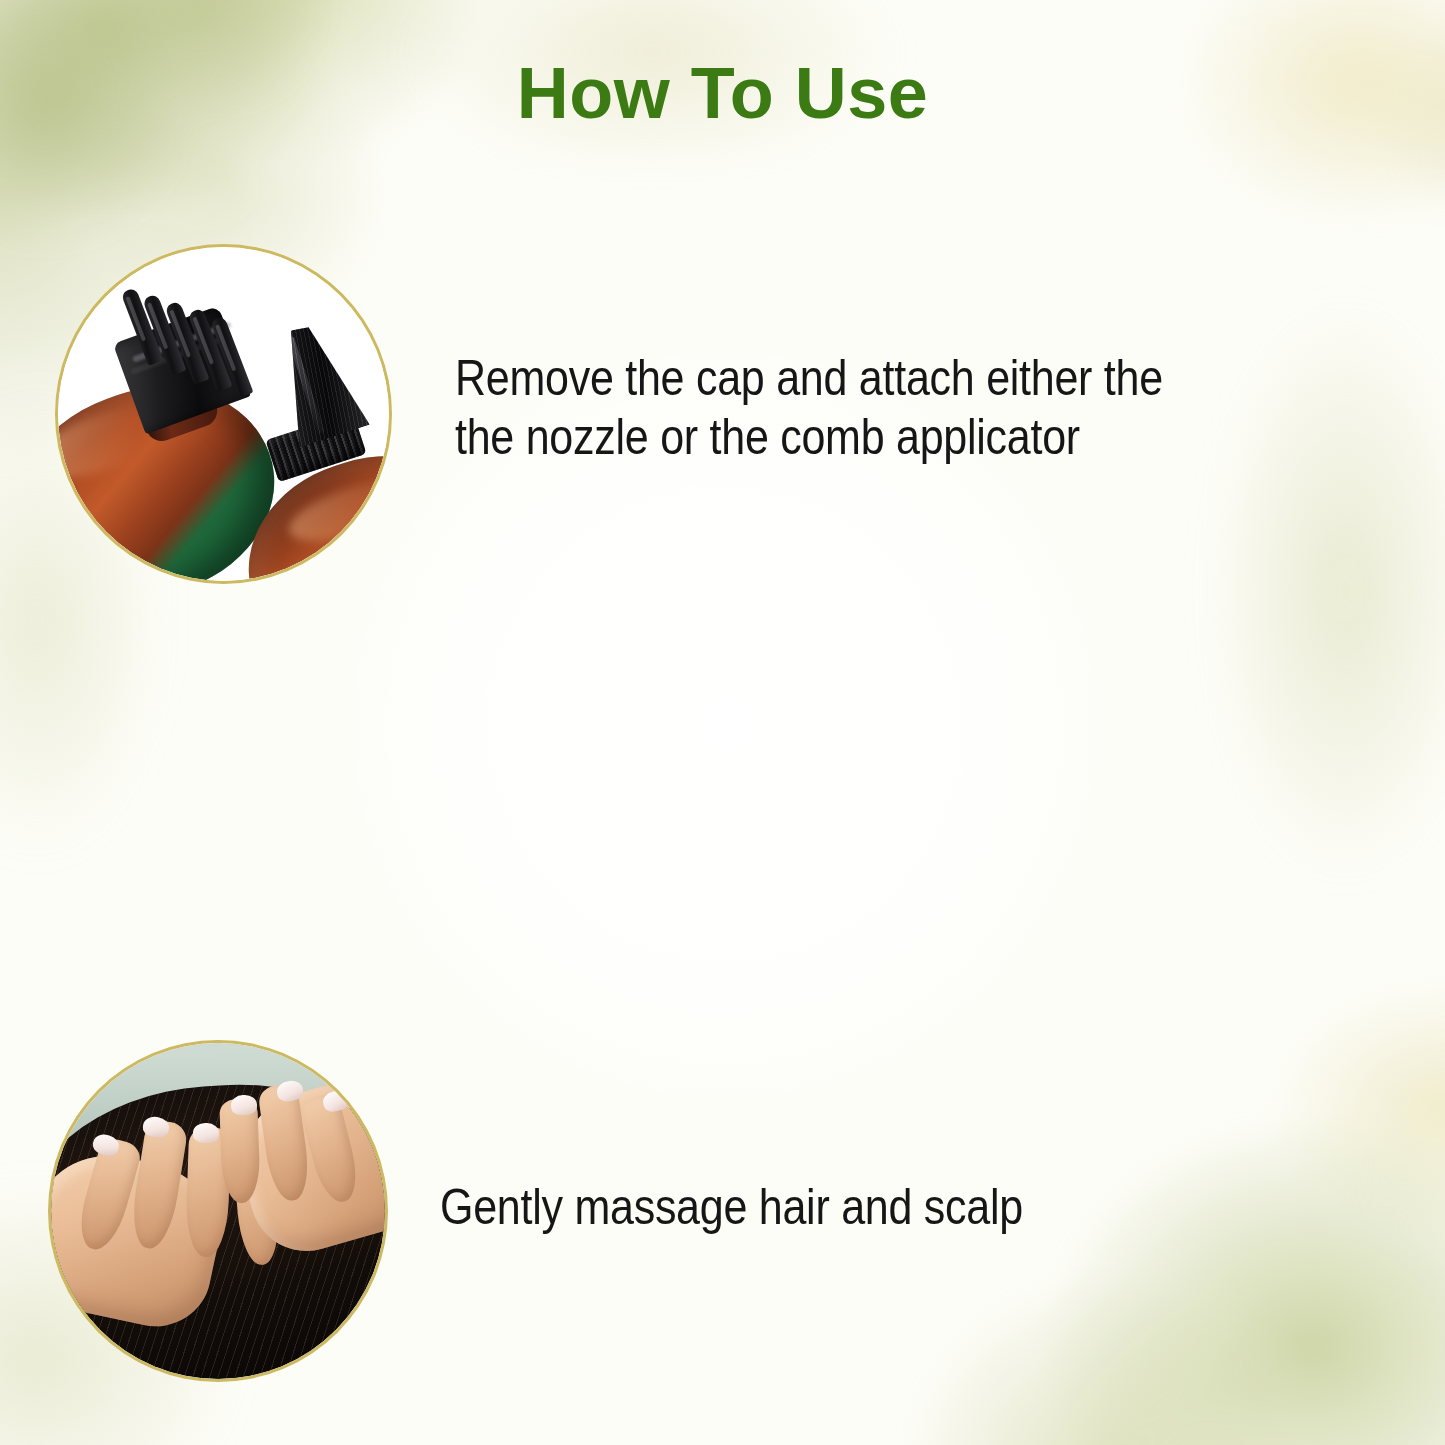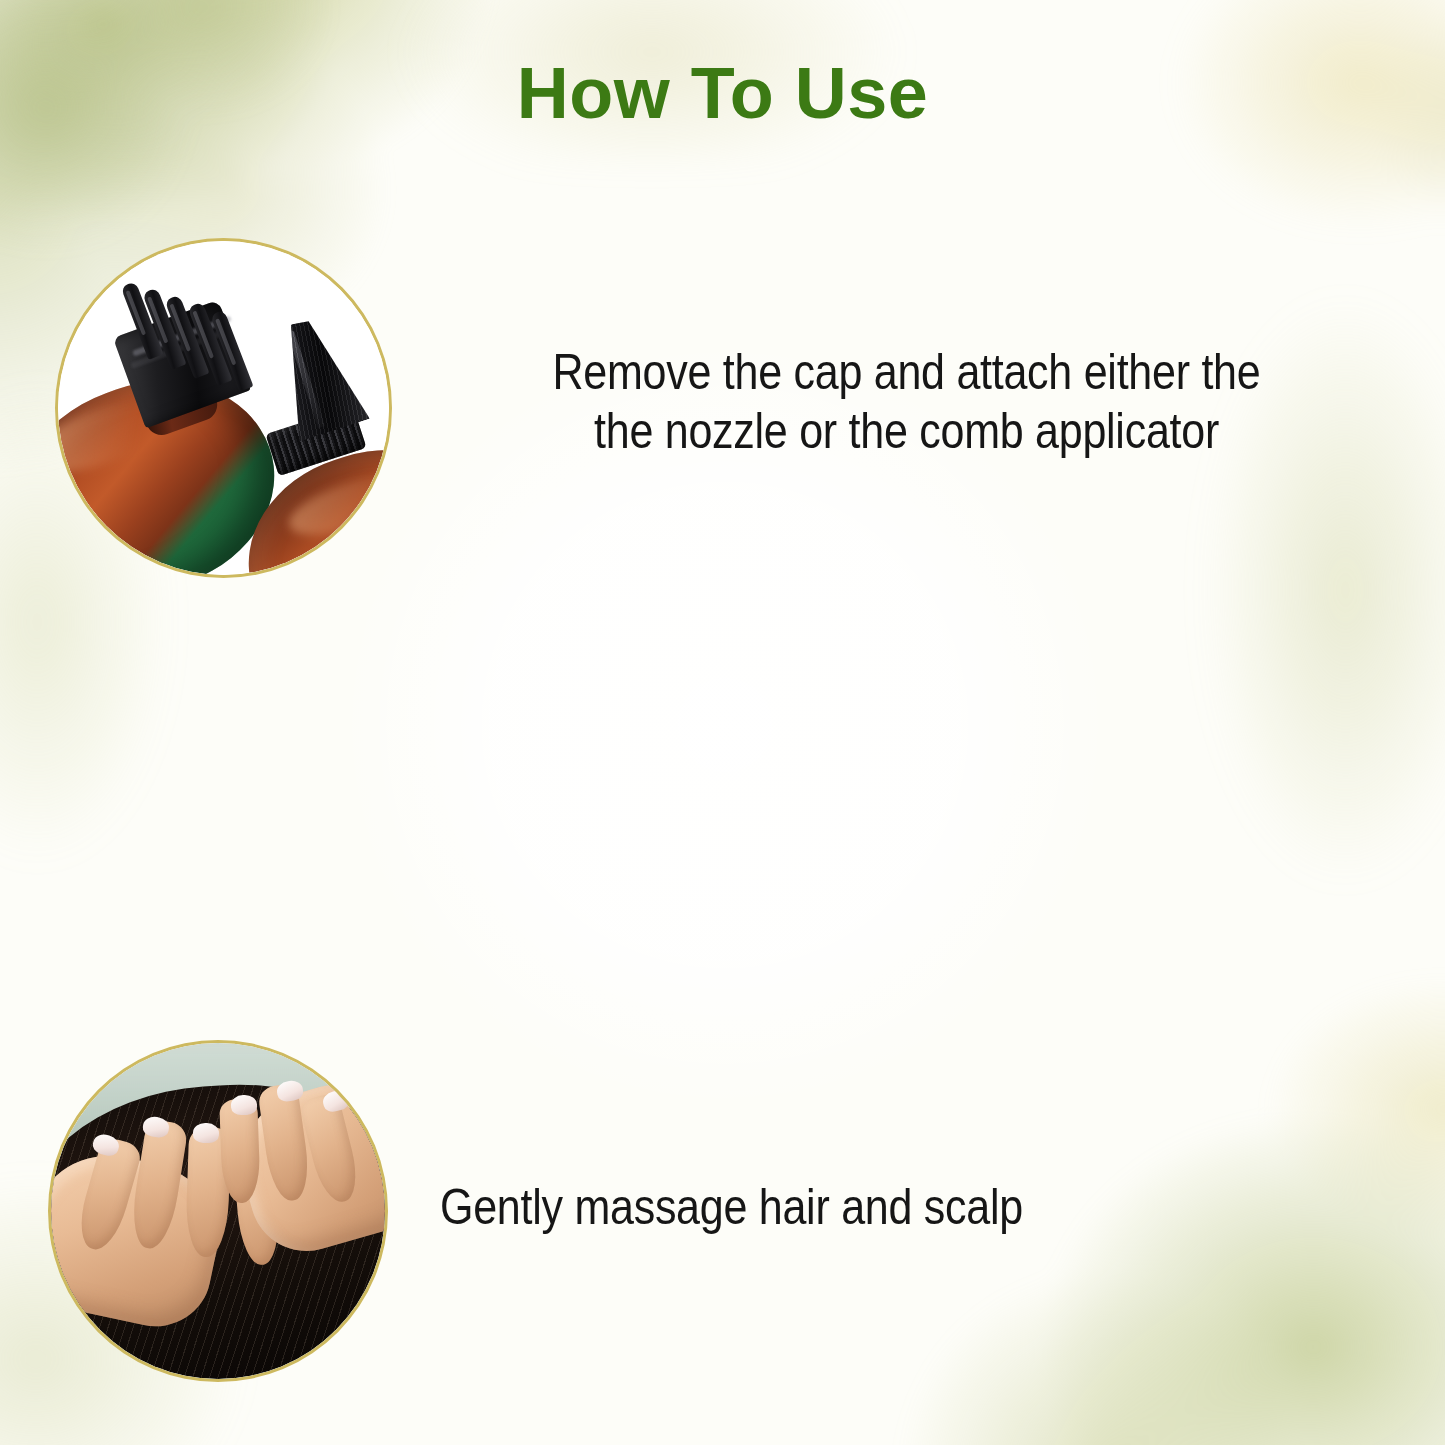--- a/index.html
+++ b/index.html
@@ -102,21 +102,21 @@
     color: #3c7a14;
     font-family: "Liberation Sans", "DejaVu Sans", sans-serif;
   }
 
   
   .step {
     position: absolute;
     left: 0;
     width: 1445px;
   }
-  .step-1 { top: 238px; height: 340px; text-align: center; }
+  .step-1 { top: 244px; height: 340px; }
   .step-2 { top: 640px; height: 342px; }
   .step-3 { top: 1040px; height: 342px; }
 
   .circle {
     position: absolute;
     left: 55px;
     top: 0;
     width: 337px;
     height: 340px;
     border-radius: 50%;

